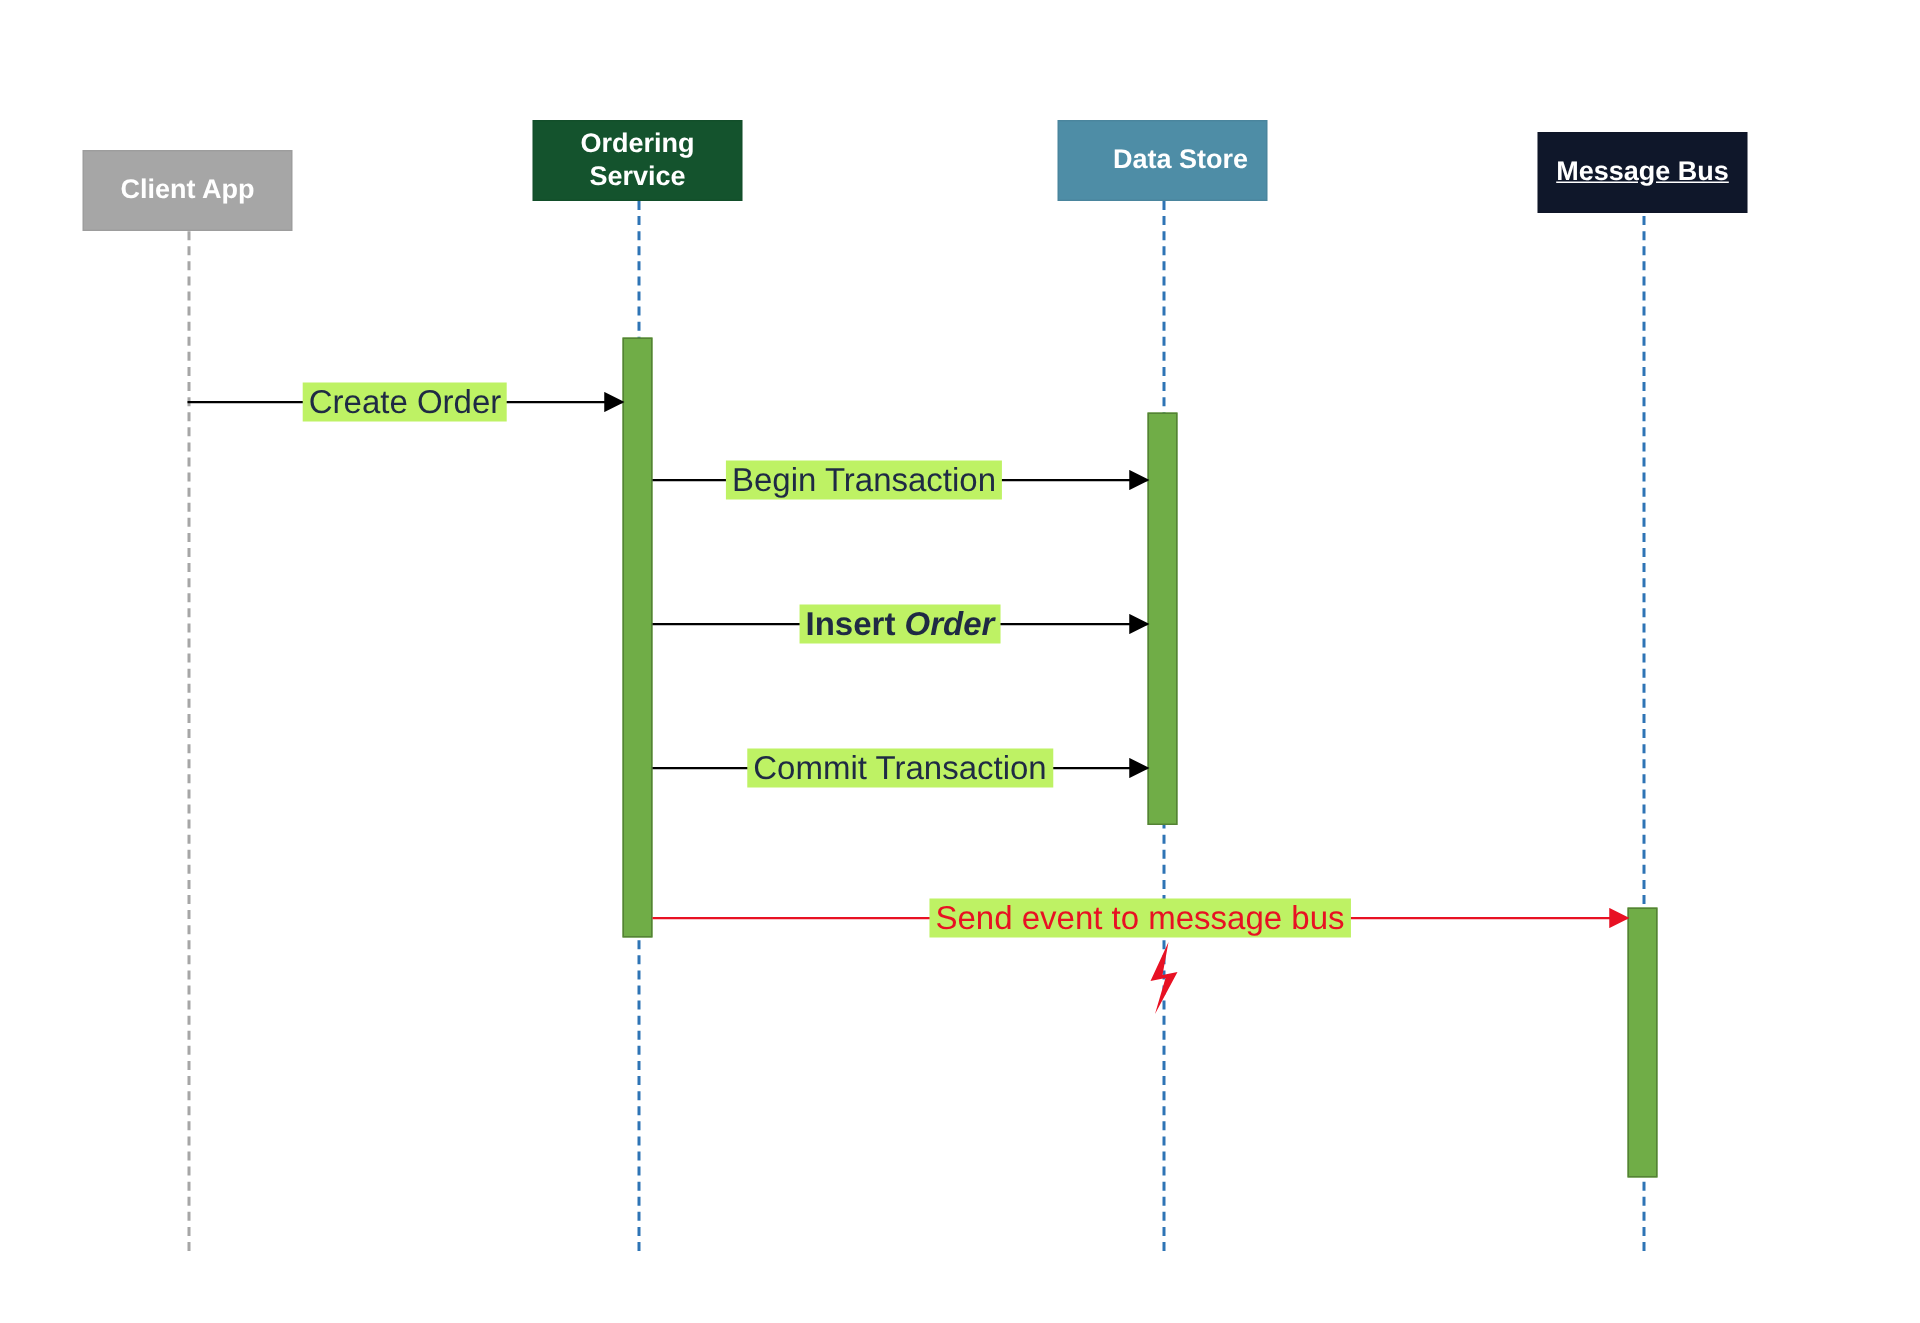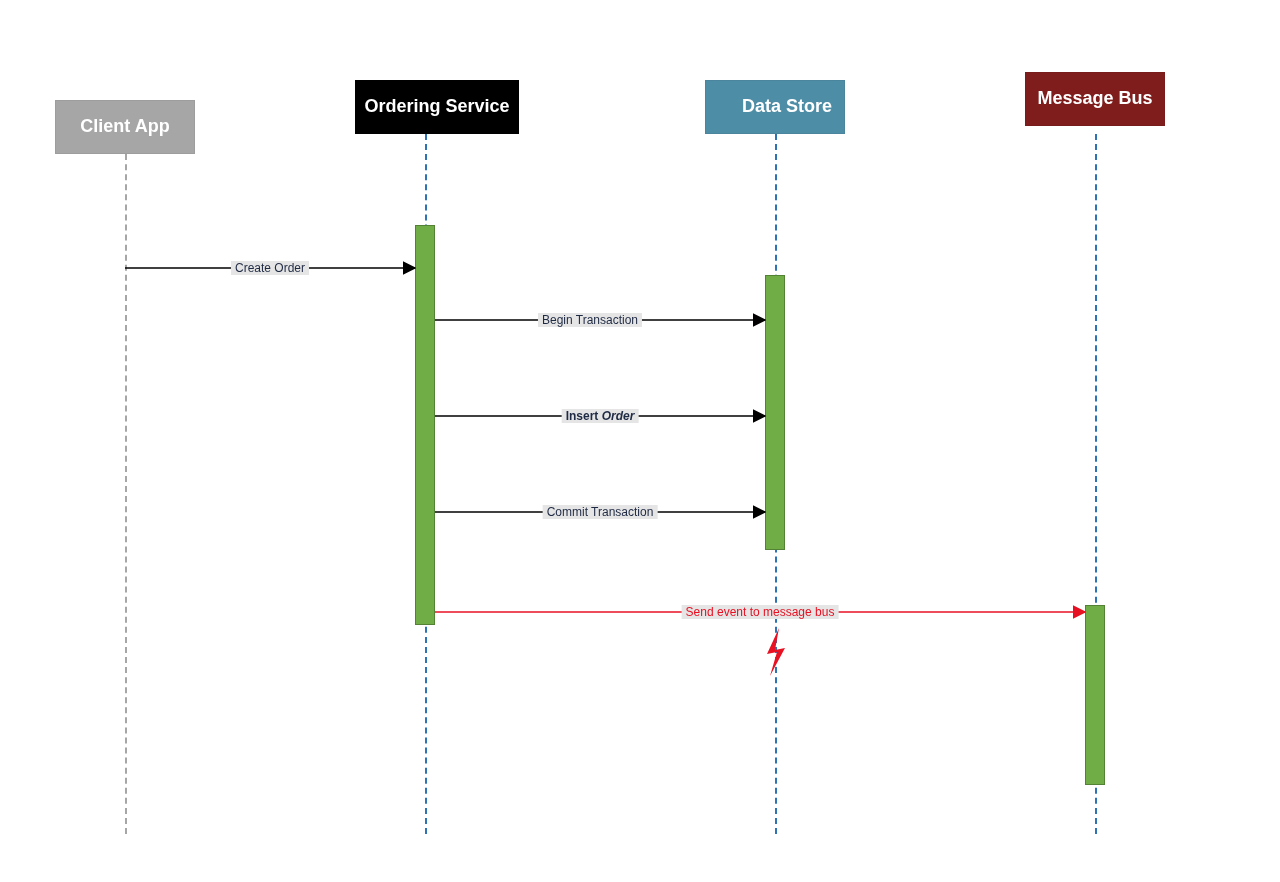--- a/index.html
+++ b/index.html
@@ -35,23 +35,23 @@
   }
   .activation {
     position: absolute;
     width: 20px;
     background: #70AD47;
     border: 1px solid #548235;
     box-sizing: border-box;
   }
   .msg-label {
     position: absolute;
-    font-size: 12px;
+    font-size: 22px;
     color: #1f2a44;
-    background: #e5e5e5;
+    background: #bef264;
     padding: 0 4px;
     white-space: nowrap;
     transform: translate(-50%, -50%);
   }
   .msg-label.red { color: #e81123; }
   svg.overlay {
     position: absolute;
     left: 0;
     top: 0;
     width: 1280px;
@@ -63,27 +63,27 @@
 <body>
 
 <div class="lifeline" id="ll-client" style="left: 125px; border-left-color: rgb(166, 166, 166);"></div>
 <div class="lifeline" id="ll-ordering" style="left: 425px; border-left-color: rgb(46, 116, 181);"></div>
 <div class="lifeline" id="ll-store" style="left: 775px; border-left-color: rgb(46, 116, 181);"></div>
 <div class="lifeline" id="ll-bus" style="left: 1095px; border-left-color: rgb(46, 116, 181);"></div>
 
 <div class="participant-box" id="pb-client" style="left: 55px; top: 80px; width: 140px; height: 54px; background: rgb(166, 166, 166); margin-top: 20px;">
   <span>Client App</span>
 </div>
-<div class="participant-box" id="pb-ordering" style="left: 355px; top: 80px; width: 164px; height: 54px; background: #000000;">
+<div class="participant-box" id="pb-ordering" style="left: 355px; top: 80px; width: 140px; height: 54px; background: #14532d;">
   <span>Ordering Service</span>
 </div>
 <div class="participant-box" id="pb-store" style="left: 705px; top: 80px; width: 140px; height: 54px; background: rgb(78, 141, 166); padding-left: 30px;">
   <span>Data Store</span>
 </div>
-<div class="participant-box" id="pb-bus" style="left: 1025px; top: 72px; width: 140px; height: 54px; background: #7f1d1d;">
+<div class="participant-box" id="pb-bus" style="left: 1025px; top: 88px; width: 140px; height: 54px; background: #0f172a; text-decoration: underline;">
   <span>Message Bus</span>
 </div>
 
 <div class="activation" id="act-ordering" style="left: 415px; top: 225px; height: 400px;"></div>
 <div class="activation" id="act-store" style="left: 765px; top: 275px; height: 275px;"></div>
 <div class="activation" id="act-bus" style="left: 1085px; top: 605px; height: 180px;"></div>
 
 <svg class="overlay">
   <defs>
     <marker id="arrow-black" viewBox="0 0 10 10" refX="9" refY="5" markerWidth="9" markerHeight="9" orient="auto-start-reverse">
@@ -97,21 +97,21 @@
   <line id="ln-beginTx" stroke="#000" stroke-width="1.5" marker-end="url(#arrow-black)" x1="435" y1="320" x2="765" y2="320"></line>
   <line id="ln-insertOrder" stroke="#000" stroke-width="1.5" marker-end="url(#arrow-black)" x1="435" y1="416" x2="765" y2="416"></line>
   <line id="ln-commitTx" stroke="#000" stroke-width="1.5" marker-end="url(#arrow-black)" x1="435" y1="512" x2="765" y2="512"></line>
   <line id="ln-sendEvent" stroke="#e81123" stroke-width="1.5" marker-end="url(#arrow-red)" x1="435" y1="612" x2="1085" y2="612"></line>
   <path id="failure-bolt" fill="#e81123" d="M 779 628 L 767 654 L 777 652 L 770 676 L 785 648 L 775 650 Z"></path>
 </svg>
 
 <div class="msg-label" id="lbl-createOrder" style="left: 270px; top: 268px;">
   <span>Create Order</span>
 </div>
-<div class="msg-label" id="lbl-beginTx" style="left: 590px; top: 320px;">
+<div class="msg-label" id="lbl-beginTx" style="left: 576px; top: 320px;">
   <span>Begin Transaction</span>
 </div>
 <div class="msg-label" id="lbl-insertOrder" style="left: 600px; top: 416px; font-weight: bold;">
   <span>Insert </span><i>Order</i>
 </div>
 <div class="msg-label" id="lbl-commitTx" style="left: 600px; top: 512px;">
   <span>Commit Transaction</span>
 </div>
 <div class="msg-label red" id="lbl-sendEvent" style="left: 760px; top: 612px;">
   <span>Send event to message bus</span>

